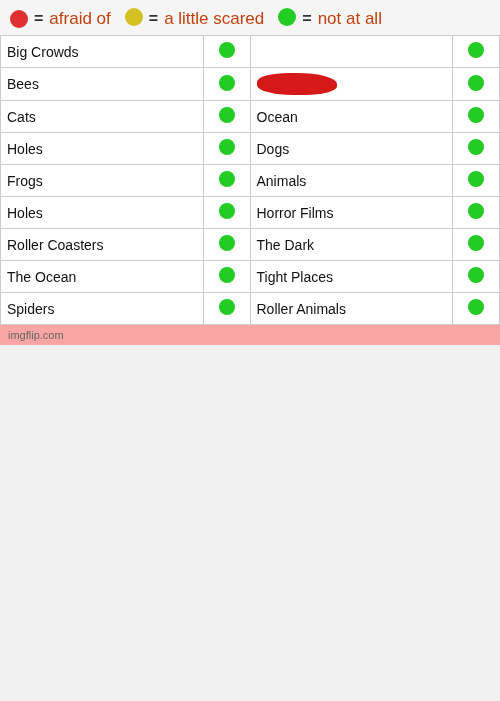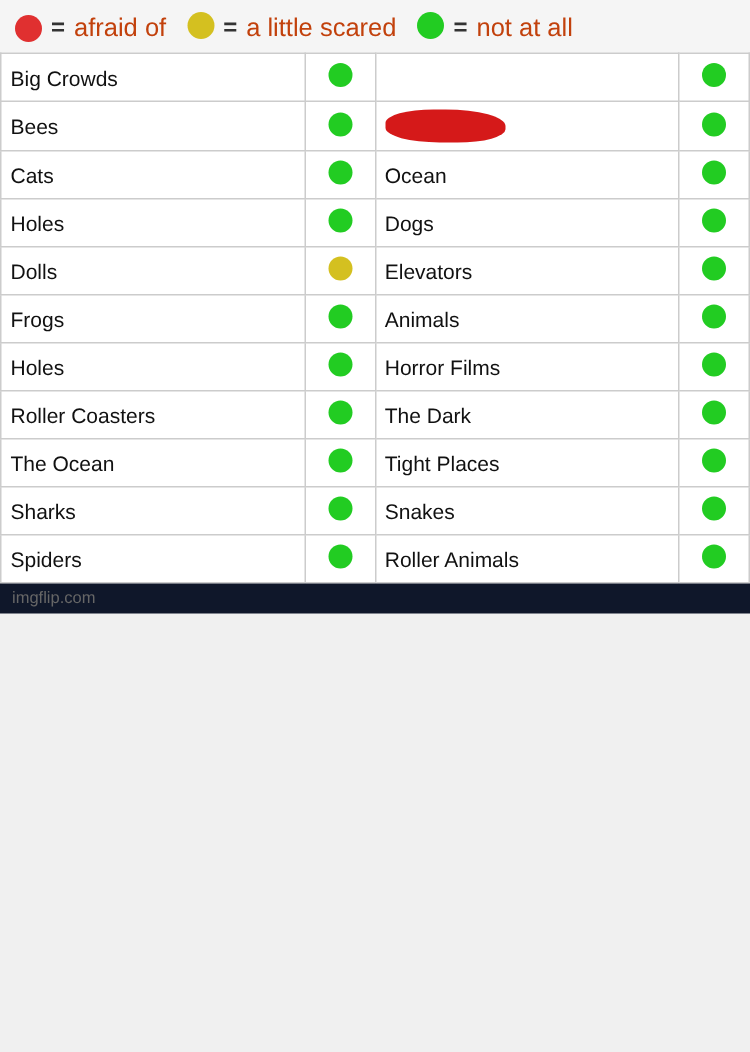--- a/index.html
+++ b/index.html
@@ -62,21 +62,21 @@
     }
     .col-dot {
       width: 30px;
       text-align: center;
     }
     .imgflip {
       text-align: left;
       padding: 4px 8px;
       font-size: 11px;
       color: #666;
-      background: #0f172a;
+      background: #fca5a5;
     }
   </style>
 </head>
 <body>
 
 <div class="legend">
   <span class="dot dot-red"></span>
   <span class="equals">=</span>
   <span class="legend-label">afraid of</span>
   <span style="margin-left:8px;">
@@ -111,26 +111,20 @@
         <td class="col-label">Ocean</td>
         <td class="col-dot"><span class="dot-sm" style="background-color: rgb(34, 204, 34); display: inline-block; border-radius: 50%; width: 16px; height: 16px;"></span></td>
       </tr>
       <tr>
         <td class="col-label">Holes</td>
         <td class="col-dot"><span class="dot-sm" style="background-color: rgb(34, 204, 34); display: inline-block; border-radius: 50%; width: 16px; height: 16px;"></span></td>
         <td class="col-label">Dogs</td>
         <td class="col-dot"><span class="dot-sm" style="background-color: rgb(34, 204, 34); display: inline-block; border-radius: 50%; width: 16px; height: 16px;"></span></td>
       </tr>
       <tr>
-        <td class="col-label">Dolls</td>
-        <td class="col-dot"><span class="dot-sm" style="background-color: rgb(212, 192, 32); display: inline-block; border-radius: 50%; width: 16px; height: 16px;"></span></td>
-        <td class="col-label">Elevators</td>
-        <td class="col-dot"><span class="dot-sm" style="background-color: rgb(34, 204, 34); display: inline-block; border-radius: 50%; width: 16px; height: 16px;"></span></td>
-      </tr>
-      <tr>
         <td class="col-label">Frogs</td>
         <td class="col-dot"><span class="dot-sm" style="background-color: rgb(34, 204, 34); display: inline-block; border-radius: 50%; width: 16px; height: 16px;"></span></td>
         <td class="col-label">Animals</td>
         <td class="col-dot"><span class="dot-sm" style="background-color: rgb(34, 204, 34); display: inline-block; border-radius: 50%; width: 16px; height: 16px;"></span></td>
       </tr>
       <tr>
         <td class="col-label">Holes</td>
         <td class="col-dot"><span class="dot-sm" style="background-color: rgb(34, 204, 34); display: inline-block; border-radius: 50%; width: 16px; height: 16px;"></span></td>
         <td class="col-label">Horror Films</td>
         <td class="col-dot"><span class="dot-sm" style="background-color: rgb(34, 204, 34); display: inline-block; border-radius: 50%; width: 16px; height: 16px;"></span></td>
@@ -141,26 +135,20 @@
         <td class="col-label">The Dark</td>
         <td class="col-dot"><span class="dot-sm" style="background-color: rgb(34, 204, 34); display: inline-block; border-radius: 50%; width: 16px; height: 16px;"></span></td>
       </tr>
       <tr>
         <td class="col-label">The Ocean</td>
         <td class="col-dot"><span class="dot-sm" style="background-color: rgb(34, 204, 34); display: inline-block; border-radius: 50%; width: 16px; height: 16px;"></span></td>
         <td class="col-label">Tight Places</td>
         <td class="col-dot"><span class="dot-sm" style="background-color: rgb(34, 204, 34); display: inline-block; border-radius: 50%; width: 16px; height: 16px;"></span></td>
       </tr>
       <tr>
-        <td class="col-label">Sharks</td>
-        <td class="col-dot"><span class="dot-sm" style="background-color: rgb(34, 204, 34); display: inline-block; border-radius: 50%; width: 16px; height: 16px;"></span></td>
-        <td class="col-label">Snakes</td>
-        <td class="col-dot"><span class="dot-sm" style="background-color: rgb(34, 204, 34); display: inline-block; border-radius: 50%; width: 16px; height: 16px;"></span></td>
-      </tr>
-      <tr>
         <td class="col-label">Spiders</td>
         <td class="col-dot"><span class="dot-sm" style="background-color: rgb(34, 204, 34); display: inline-block; border-radius: 50%; width: 16px; height: 16px;"></span></td>
         <td class="col-label">Roller Animals</td>
         <td class="col-dot"><span class="dot-sm" style="background-color: rgb(34, 204, 34); display: inline-block; border-radius: 50%; width: 16px; height: 16px;"></span></td>
       </tr>
     </tbody>
 </table>
 
 <div class="imgflip">imgflip.com</div>
 

